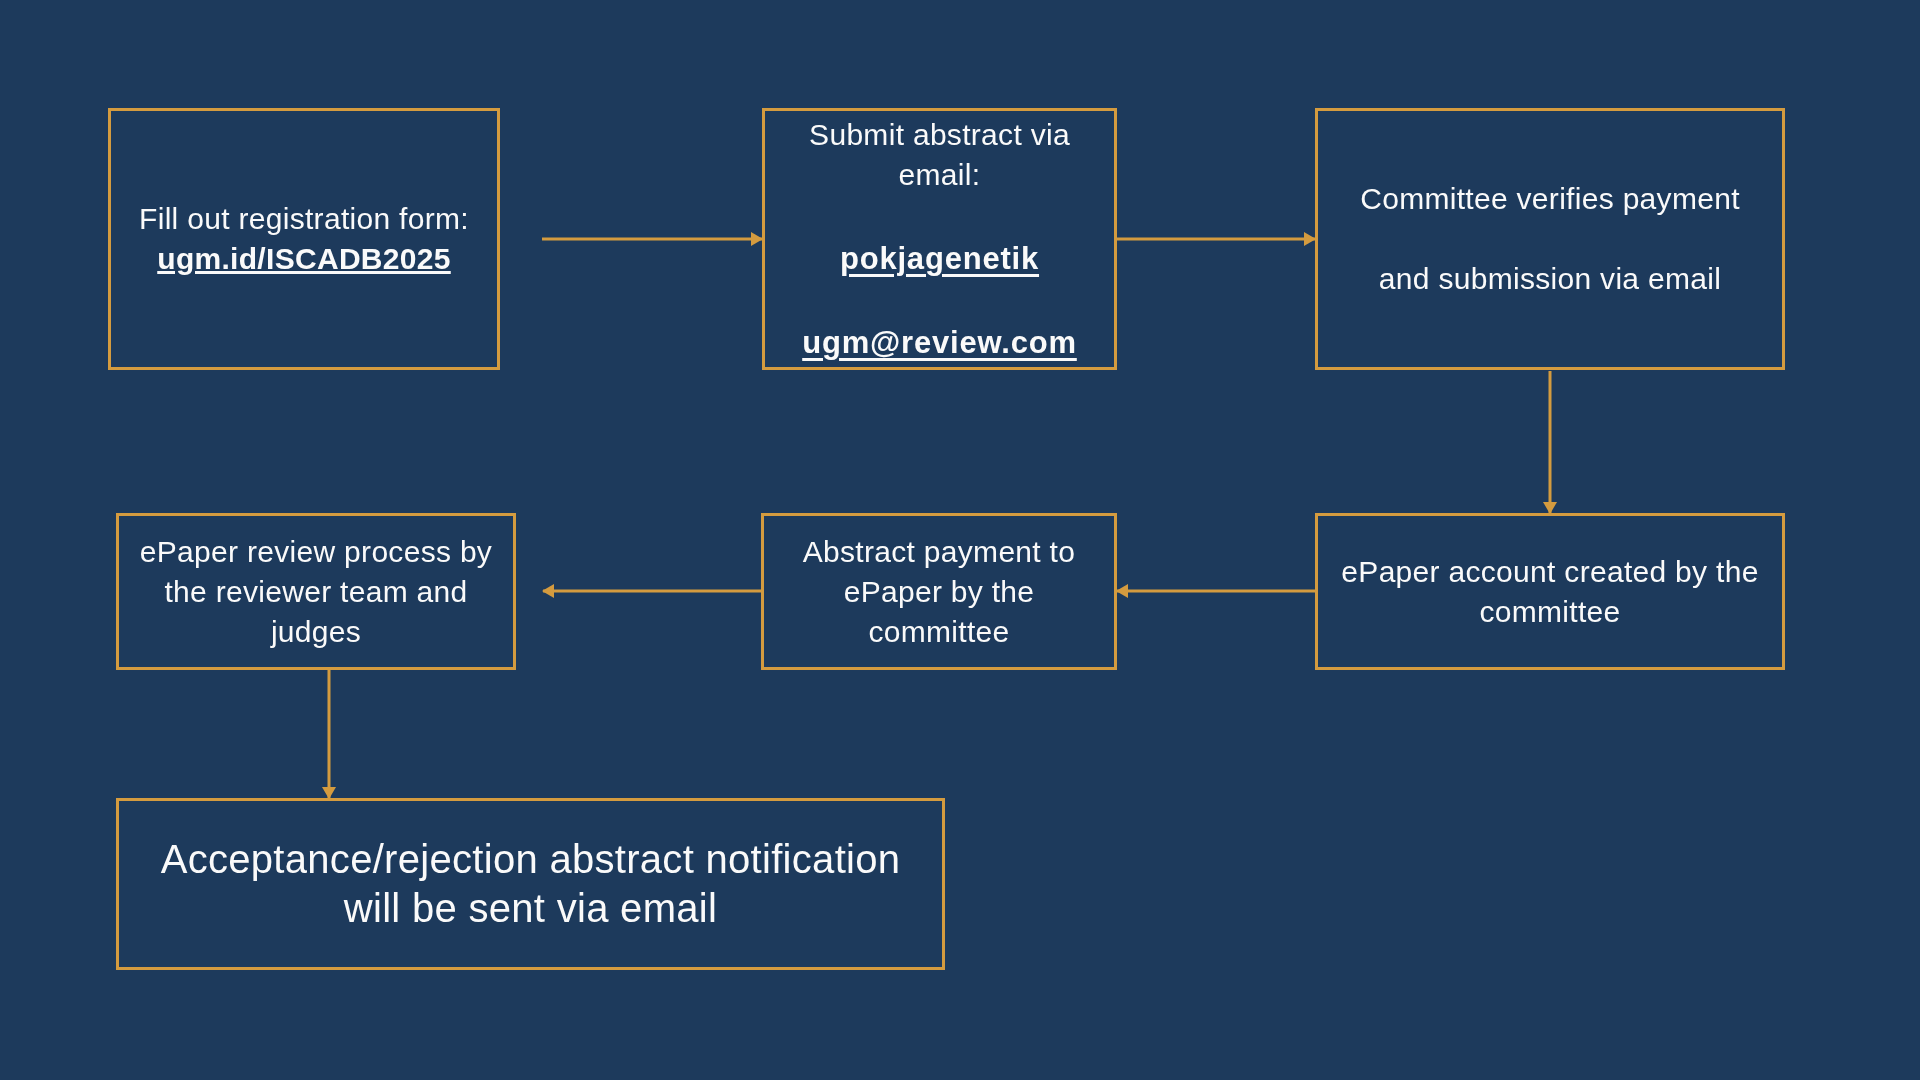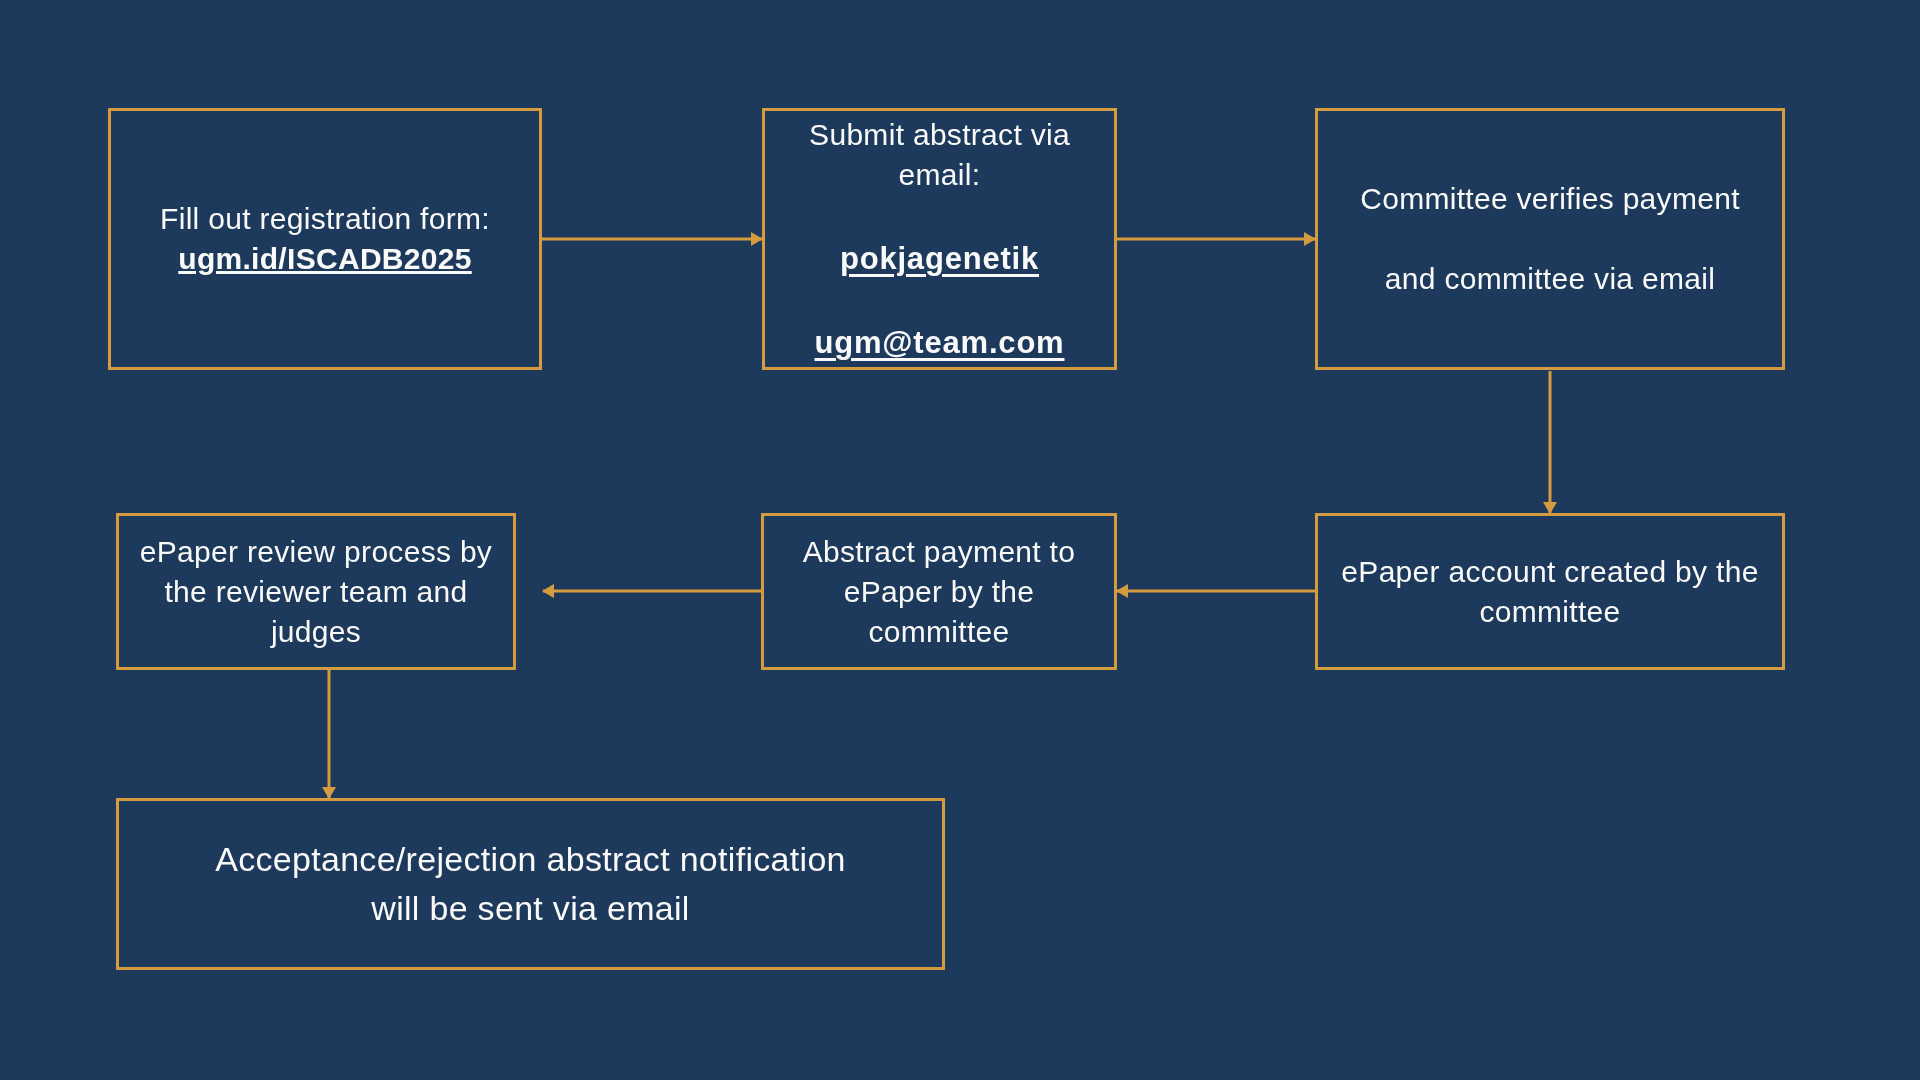--- a/index.html
+++ b/index.html
@@ -45,28 +45,28 @@
     text-decoration: underline;
     text-decoration-thickness: 3px;
     text-underline-offset: 5px;
   }
   .line.email {
     font-size: 31px;
     letter-spacing: 0.8px;
     margin-top: 44px;
   }
   
-  .n1 { left: 108px; top: 108px; width: 434px; height: 262px; }
+  .n1 { left: 108px; top: 108px; width: 392px; height: 262px; }
   .n2 { left: 762px; top: 108px; width: 355px; height: 262px; }
   .n3 { left: 1315px; top: 108px; width: 470px; height: 262px; gap: 40px; }
   .n4 { left: 1315px; top: 513px; width: 470px; height: 157px; }
   .n5 { left: 761px;  top: 513px; width: 356px; height: 157px; }
   .n6 { left: 116px;  top: 513px; width: 400px; height: 157px; }
   .n7 { left: 116px;  top: 798px; width: 829px; height: 172px; }
-  .n7 .line { font-size: 34px; line-height: 49px; }
+  .n7 .line { font-size: 40px; line-height: 49px; }
 
   
   .arrow { position: absolute; }
   .arrow .shaft { position: absolute; background: var(--accent); }
   .arrow.h .shaft { left: 0; right: 0; top: 50%; height: 3px; transform: translateY(-50%); }
   .arrow.v .shaft { top: 0; bottom: 0; left: 50%; width: 3px; transform: translateX(-50%); }
   .head { position: absolute; width: 0; height: 0; }
   .head.right {
     right: -1px; top: 50%; transform: translateY(-50%);
     border-left: 12px solid var(--accent);
@@ -99,26 +99,26 @@
 
   <div class="node n1">
     <span class="line">Fill out registration form:</span>
     <span class="line bold">ugm.id/ISCADB2025</span>
   </div>
 
   <div class="node n2">
     <span class="line">Submit abstract via</span>
     <span class="line">email:</span>
     <span class="line bold underline email">pokjagenetik</span>
-    <span class="line bold underline email">ugm@team.com</span>
+    <span class="line bold underline email">ugm@review.com</span>
   </div>
 
   <div class="node n3">
     <span class="line">Committee verifies payment</span>
-    <span class="line">and committee via email</span>
+    <span class="line">and submission via email</span>
   </div>
 
   <div class="node n4">
     <span class="line">ePaper account created by the</span>
     <span class="line">committee</span>
   </div>
 
   <div class="node n5">
     <span class="line">Abstract payment to</span>
     <span class="line">ePaper by the</span>

